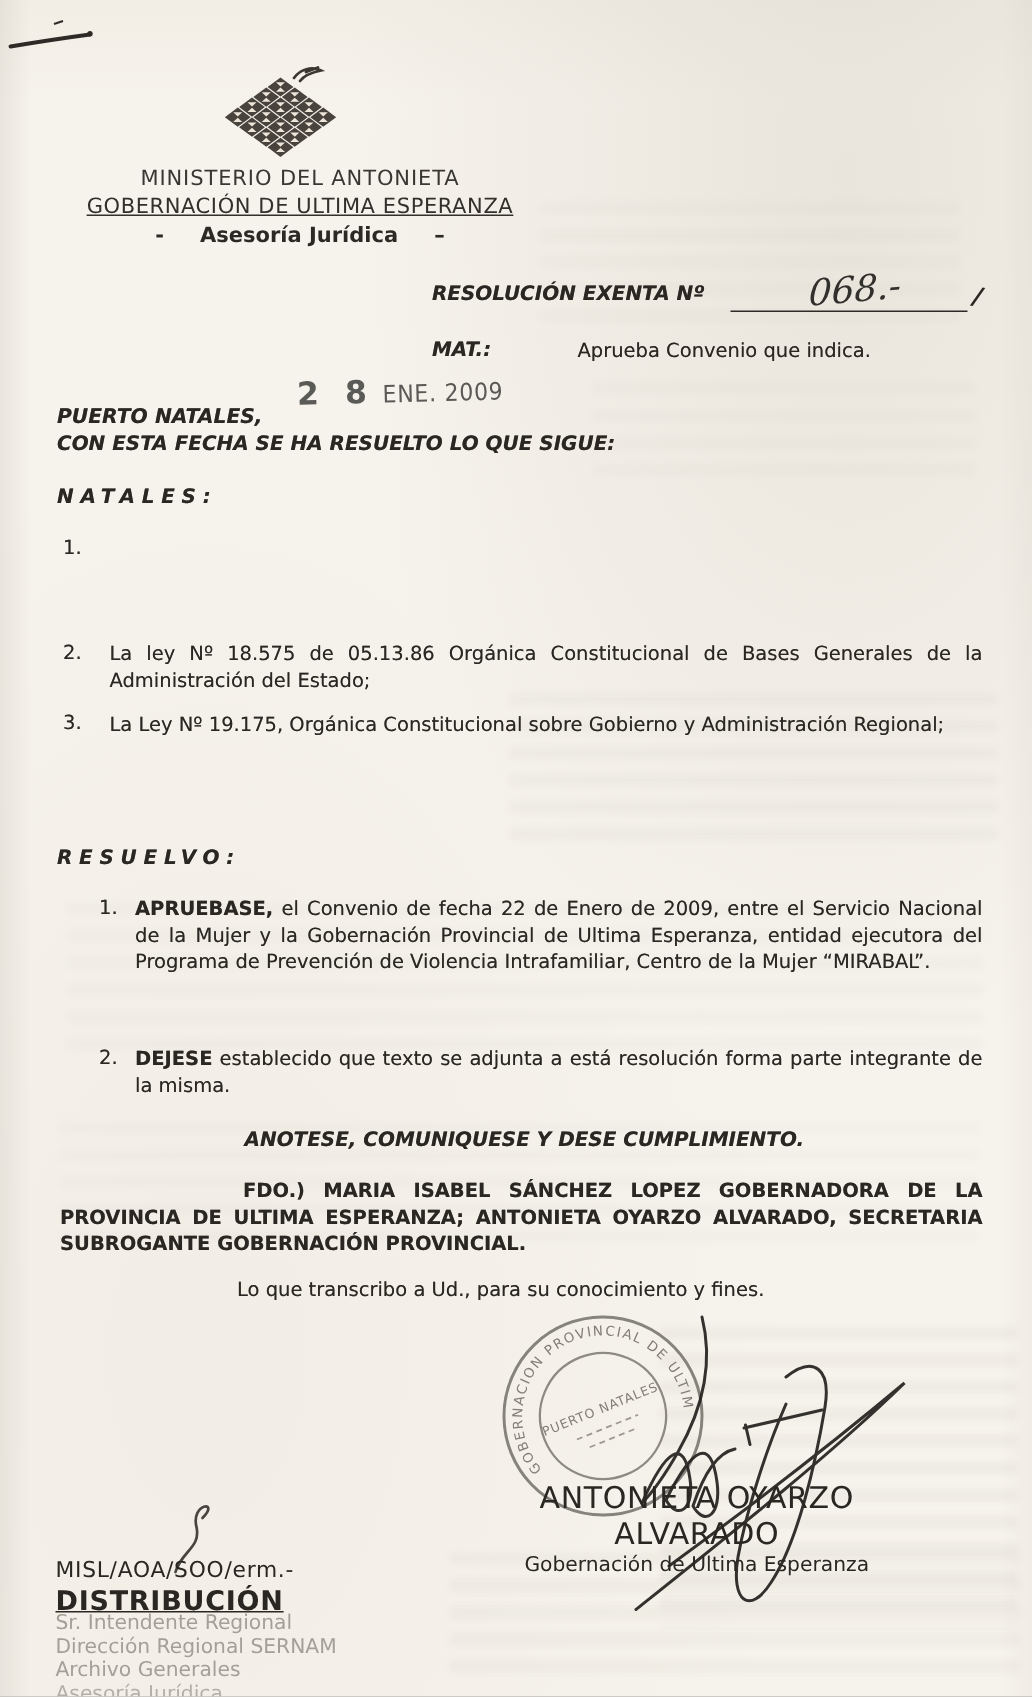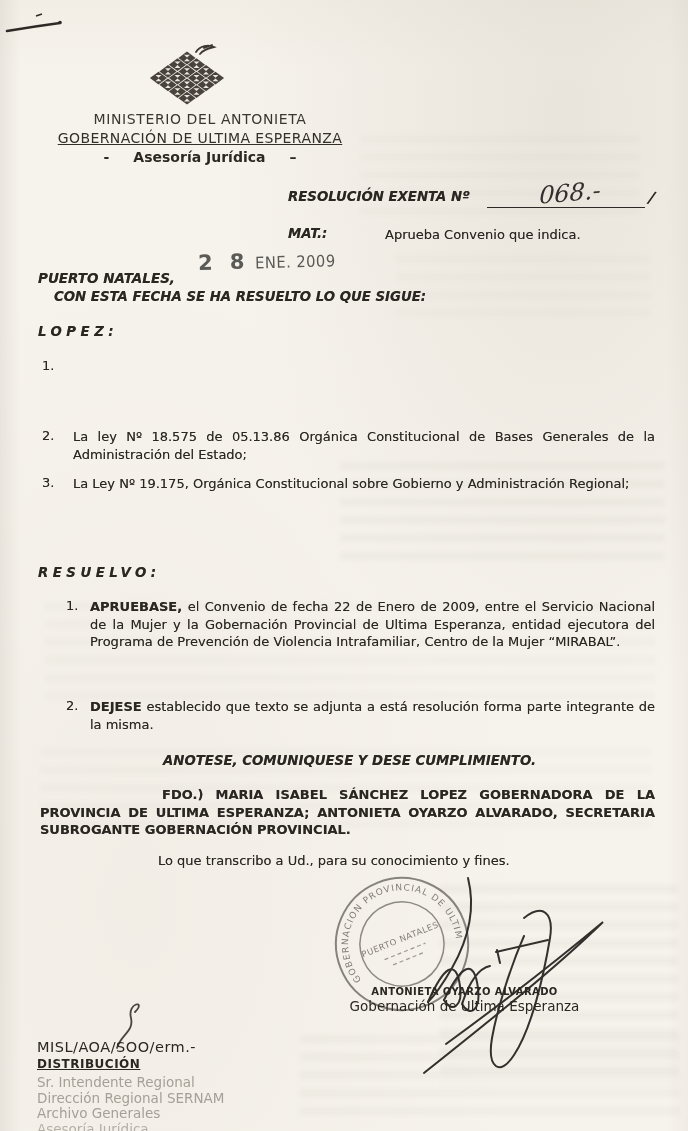--- a/index.html
+++ b/index.html
@@ -37,43 +37,43 @@
     font-family:"DejaVu Serif",serif;font-style:italic;font-size:24px;color:#32302c;
     transform:rotate(-5deg) skewX(-8deg);}
   .res-slash{left:649px;top:188px;font-size:16px;font-style:italic;transform:rotate(8deg);}
   .mat-label{left:288px;top:226px;}
   .mat-text{left:385px;top:226px;font-size:13px;}
   
   .place{left:38px;top:256px;font-size:13.5px;margin-top:14px;}
   .date-stamp{left:198px;top:249px;transform:rotate(-1.5deg);color:#454542;opacity:.88;white-space:nowrap;}
   .date-stamp .day{font-size:21px;font-weight:600;letter-spacing:5px;}
   .date-stamp .rest{font-size:16px;letter-spacing:.5px;display:inline-block;transform:scaleX(.92);transform-origin:left;}
-  .intro{left:54px;top:289px;}
+  .intro{left:38px;top:289px;}
   .vistos-title{left:38px;top:324px;}
   
   .v-num{left:42px;width:24px;font-size:13px;text-shadow:0 0 .4px rgba(42,39,34,.55);}
   .v-txt{left:73px;width:582px;}
   .v1{top:358px;} .v2{top:428px;} .v3{top:475px;}
   .resuelvo-title{left:38px;top:565px;}
   .r-num{left:66px;width:20px;font-size:13px;text-shadow:0 0 .4px rgba(42,39,34,.55);}
   .r-txt{left:90px;width:565px;}
   .r1{top:598px;} .r2{top:698px;}
   .closing{left:163px;top:753px;}
   .fdo{left:40px;top:786px;width:615px;font-weight:bold;text-indent:122px;}
   .transcribe{left:158px;top:852px;font-size:13px;}
   
   .stamp-svg{left:318px;top:868px;opacity:.82;}
   .sig-svg{left:358px;top:855px;}
   .sig-block{left:322px;top:986px;width:285px;text-align:center;}
-  .sig-name{font-size:10px;font-weight:bold;letter-spacing:.4px;}
+  .sig-name{font-size:20px;font-weight:normal;letter-spacing:.4px;}
   .sig-title{font-size:13.5px;margin-top:2px;}
   .sig-org{font-size:13.5px;margin-top:1px;}
   
   .initials{left:37px;top:1039px;font-size:14.5px;font-weight:normal;letter-spacing:.5px;}
-  .dist-title{left:37px;top:1057px;font-size:12px;font-weight:bold;letter-spacing:.5px;text-decoration:underline;}
+  .dist-title{left:37px;top:1057px;font-size:18px;font-weight:bold;letter-spacing:.5px;text-decoration:underline;}
   .dist-list{left:37px;top:1075px;font-size:13.5px;line-height:15.5px;color:#a49f97;filter:blur(.4px);}
   .mark-svg{left:0;top:0;}
   .scribble-svg{left:105px;top:1000px;}
   .logo-svg{left:140px;top:44px;}
 </style>
 </head>
 <body>
 
 <div class="page">
 
@@ -137,21 +137,21 @@
   <div class="abs doc-text mat-text">Aprueba Convenio que indica.</div>
 
   <div class="abs heading place">PUERTO NATALES,</div>
   <div class="abs date-stamp">
     <span class="day">2 8</span>
     <span class="rest">ENE. 2009</span>
   </div>
 
   <div class="abs heading intro">CON ESTA FECHA SE HA RESUELTO LO QUE SIGUE:</div>
 
-  <div class="abs heading spaced vistos-title">LOPEZ:</div>
+  <div class="abs heading spaced vistos-title">NATALES:</div>
   <div class="abs v-num v1">1.</div>
   <div class="abs v-num v2">2.</div>
   <div class="abs doc-text just v-txt v2">La ley Nº 18.575 de 05.13.86 Orgánica Constitucional de Bases Generales de la Administración del Estado;</div>
   <div class="abs v-num v3">3.</div>
   <div class="abs doc-text just v-txt v3">La Ley Nº 19.175, Orgánica Constitucional sobre Gobierno y Administración Regional;</div>
 
   <div class="abs heading spaced resuelvo-title">RESUELVO:</div>
   <div class="abs r-num r1">1.</div>
   <div class="abs doc-text just r-txt r1"><span class="b">APRUEBASE,</span> <span>el Convenio de fecha 22 de Enero de 2009, entre el Servicio Nacional de la Mujer y la Gobernación Provincial de Ultima Esperanza, entidad ejecutora del Programa de Prevención de Violencia Intrafamiliar, Centro de la Mujer “MIRABAL”.</span></div>
   <div class="abs r-num r2">2.</div>

